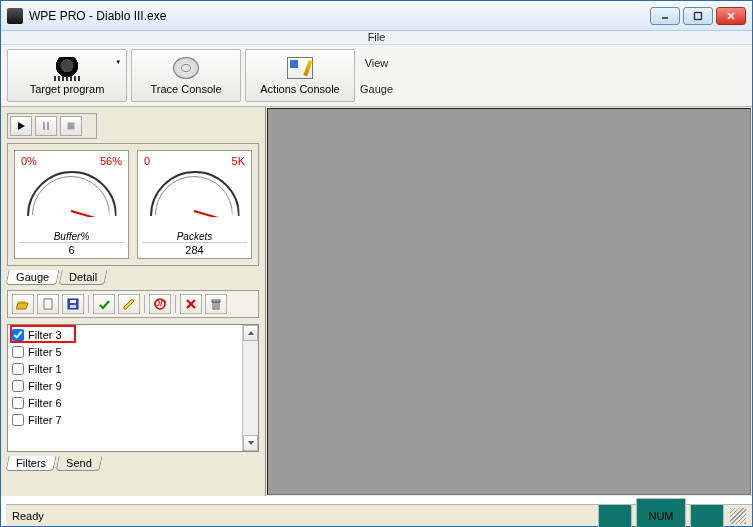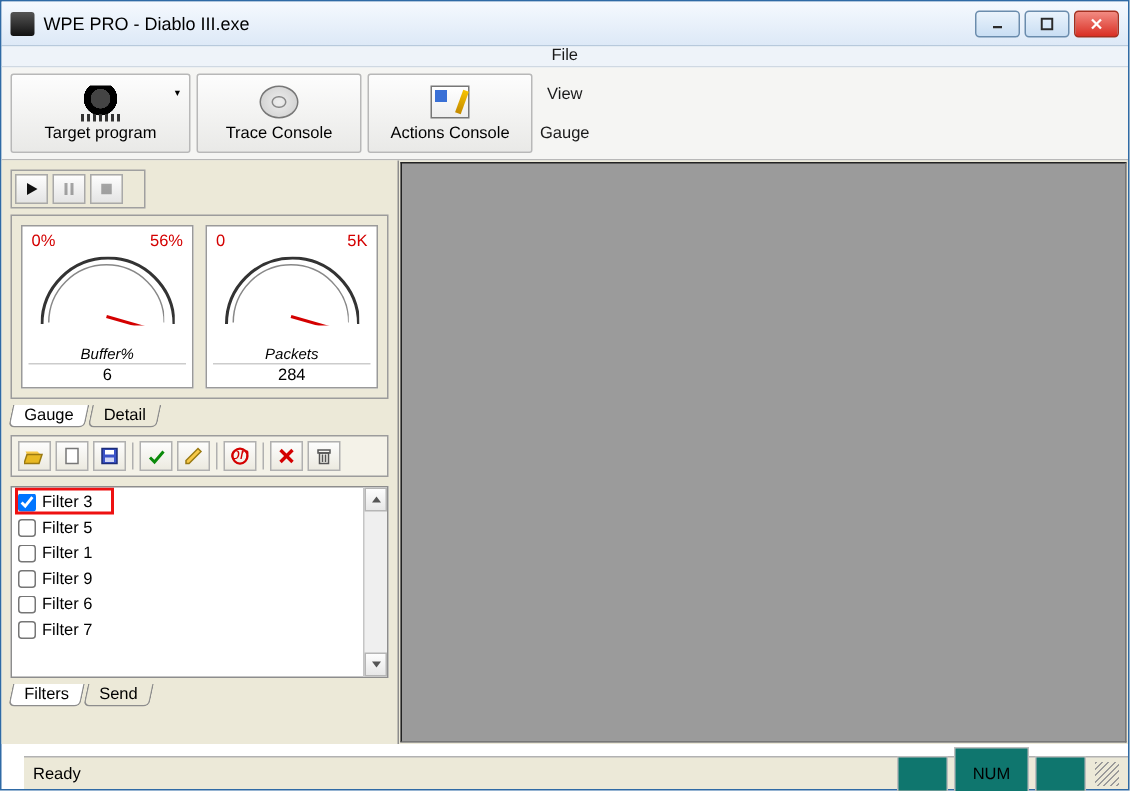--- a/index.html
+++ b/index.html
@@ -74,21 +74,21 @@
 .frow{ display:flex; align-items:center; gap:4px; height:17px; padding-left:2px;}
 .frow input{ width:12px;height:12px; }
 .hl{ position:relative; }
 .hl::after{content:"";position:absolute;left:0;top:-1px;width:66px;height:18px;border:2px solid #e11;box-sizing:border-box;pointer-events:none;}
 .scrollbar{ width:16px; background:#efefef; border-left:1px solid #c5c5c5; display:flex; flex-direction:column;}
 .sbtn{height:16px;border:1px solid #b6b6b6;background:linear-gradient(#fdfdfd,#e7e7e7);display:flex;align-items:center;justify-content:center;}
 .strack{flex:1;}
 .sbtn svg{width:8px;height:8px;}
 
 
-.statusbar{ position:absolute; left:16px; right:1px; bottom:1px; height:22px; background:#ece9d8; border-top:1px solid #b2b2b2; display:flex; align-items:center; padding:0 6px;}
+.statusbar{ position:absolute; left:6px; right:1px; bottom:1px; height:22px; background:#ece9d8; border-top:1px solid #b2b2b2; display:flex; align-items:center; padding:0 6px;}
 .statusbar .st{ flex:1; }
 .cell{ border:1px solid #bdbdbd; padding:11px 8px; margin-left:4px; min-width:34px; text-align:center; background:#0f766e;}
 .cell.wide{min-width:50px;}
 .grip{width:16px;height:16px;margin-left:6px;background:repeating-linear-gradient(135deg,#9a9a9a 0 1px,transparent 1px 3px);}
 </style>
 </head>
 <body>
 
 <div class="titlebar">
   <div class="app-icon"></div>

